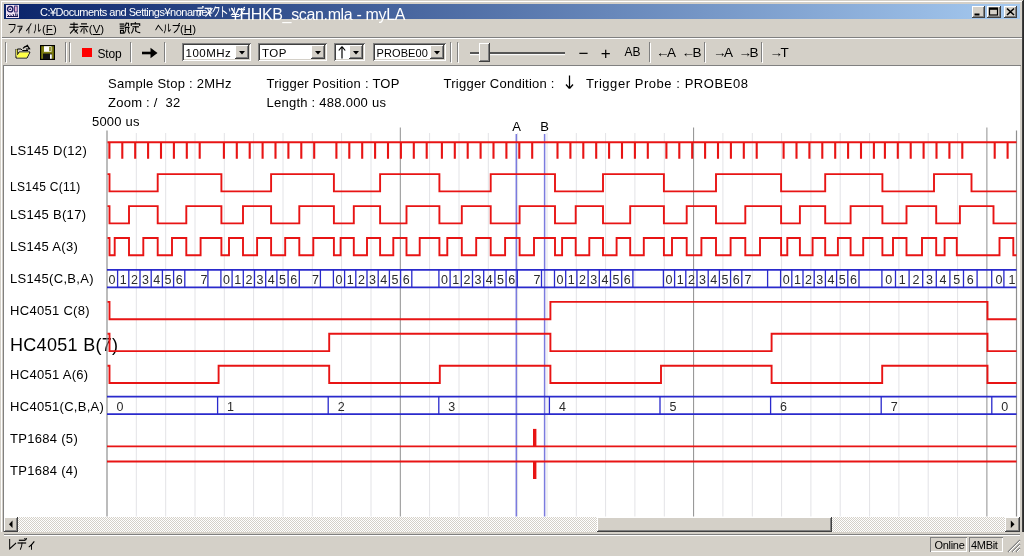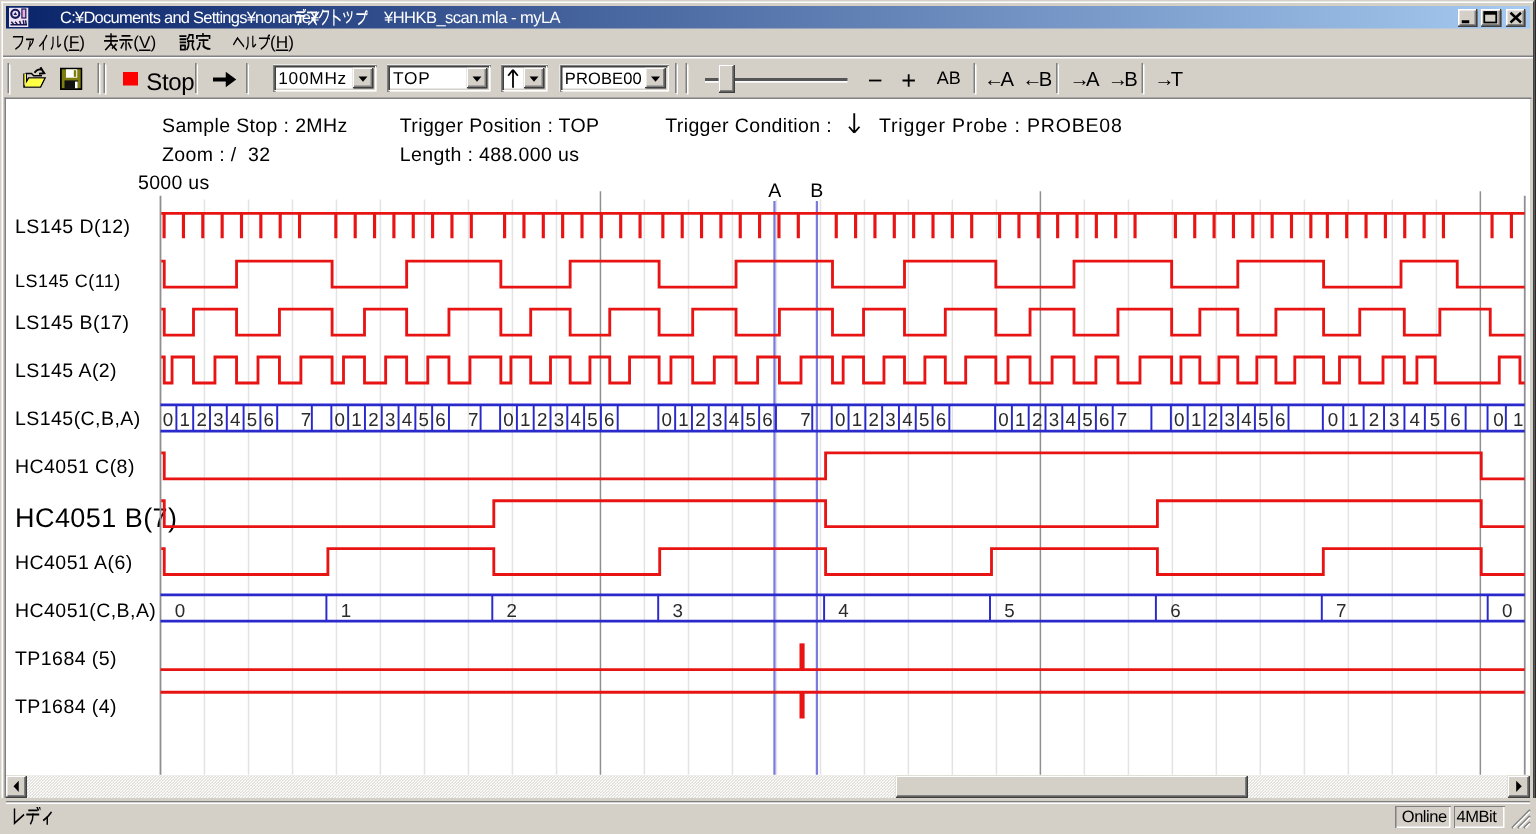--- a/index.html
+++ b/index.html
@@ -49,21 +49,21 @@
   </svg>
 <svg class="a" style="left:228.3px;top:6.0px" width="8.2" height="11.5" viewBox="0 0 12 12" preserveAspectRatio="none" fill="none" stroke="#fff" stroke-width="1.25" stroke-linecap="square">
     <path d="M1.8,3.2 L2.8,5.2"></path>
     <path d="M5.2,2.4 L6.2,4.4"></path>
     <path d="M9.6,2.2 Q10,6.8 4.6,9.4"></path>
   </svg>
 <svg class="a" style="left:236.5px;top:6.0px" width="8.2" height="11.5" viewBox="0 0 12 12" preserveAspectRatio="none" fill="none" stroke="#fff" stroke-width="1.25" stroke-linecap="square">
     <path d="M1.5,3.5 H9.3 Q9.3,7.8 3.2,10.5"></path>
     <path d="M10.9,1.5 a1.15,1.15 0 1,0 0.01,0"></path>
   </svg>
-<div class="txt" style="left:256px;top:6.2px;font-size:11px;color:#fff;letter-spacing:-0.35px">¥HHKB_scan.mla - myLA</div>
+<div class="txt" style="left:231px;top:6.2px;font-size:16px;color:#fff;letter-spacing:-0.35px">¥HHKB_scan.mla - myLA</div>
 <div class="a raised" style="left:971.5px;top:6px;width:13.5px;height:11.5px"></div>
 <svg class="a" style="left:971.5px;top:6px" width="13.5" height="11.5" viewBox="0 0 13.5 11.5">
     <rect x="2.5" y="7.5" width="5" height="2" fill="#000"></rect>
   </svg>
 <div class="a raised" style="left:987px;top:6px;width:13.5px;height:11.5px"></div>
 <svg class="a" style="left:987px;top:6px" width="13.5" height="11.5" viewBox="0 0 13.5 11.5">
     <rect x="2.5" y="2" width="8" height="7" fill="none" stroke="#000" stroke-width="1.2"></rect>
     <rect x="2.5" y="2" width="8" height="1.8" fill="#000"></rect>
   </svg>
 <div class="a raised" style="left:1003.5px;top:6px;width:13.5px;height:11.5px"></div>
@@ -145,21 +145,21 @@
 <svg class="a" style="left:40px;top:45px" width="15" height="15" viewBox="0 0 15 15">
 <rect x="0.6" y="0.6" width="13.8" height="13.8" fill="#7e7e10" stroke="#000" stroke-width="1.2"></rect>
 <rect x="4" y="1.2" width="7.5" height="5.6" fill="#fff"></rect>
 <rect x="9.2" y="1.8" width="1.6" height="4.4" fill="#7e7e10"></rect>
 <rect x="3" y="8.6" width="9" height="5.4" fill="#111"></rect>
 <rect x="10" y="9.4" width="1.8" height="4.4" fill="#fff"></rect>
 </svg>
 <div class="a groove" style="left:64.8px;top:42px;width:1px;height:20px"></div>
 <div class="a groove" style="left:69.3px;top:42px;width:1px;height:20px"></div>
 <div class="a" style="left:82px;top:47.5px;width:9.5px;height:9.5px;background:#f00"></div>
-<div class="txt" style="left:97.5px;top:46.5px;font-size:16px;letter-spacing:-0.2px">Stop</div>
+<div class="txt" style="left:97.5px;top:46.5px;font-size:12px;letter-spacing:-0.2px">Stop</div>
 <div class="a groove" style="left:130px;top:42px;width:1px;height:20px"></div>
 <svg class="a" style="left:141px;top:47px" width="18" height="12" viewBox="0 0 18 12">
     <path d="M1,6 H11" stroke="#000" stroke-width="2.6"></path>
     <path d="M9.5,0.8 L16.5,6 L9.5,11.2 Z" fill="#000"></path>
   </svg>
 <div class="a groove" style="left:164px;top:42px;width:1px;height:20px"></div>
 <div class="a sunk2" style="left:181.5px;top:43px;width:69px;height:18px;background:#fff"></div>
 <div class="txt" style="left:185.5px;top:46.5px;font-size:11.5px;letter-spacing:0.5px">100MHz</div>
 <div class="a raised" style="left:234.5px;top:45px;width:14px;height:14px"></div>
 <svg class="a" style="left:234.5px;top:45px" width="14" height="14" viewBox="0 0 14 14">
@@ -211,21 +211,21 @@
 <svg class="a" style="left:564px;top:74.5px" width="11" height="15" viewBox="0 0 11 15">
     <path d="M5.5,0.5 V13 M5.5,13.5 L2,9.5 M5.5,13.5 L9,9.5" stroke="#000" stroke-width="1.25" fill="none"></path>
   </svg>
 <div class="txt" style="left:586px;top:76px;font-size:13px;letter-spacing:0.55px">Trigger Probe : PROBE08</div>
 <div class="txt" style="left:92px;top:113.5px;font-size:13px;letter-spacing:0.2px">5000 us</div>
 <div class="txt" style="left:510px;top:118.5px;width:13px;text-align:center;font-size:13px;color:#000">A</div>
 <div class="txt" style="left:538px;top:118.5px;width:13px;text-align:center;font-size:13px;color:#000">B</div>
 <div class="txt" style="left:10px;top:143.3px;font-size:13px;letter-spacing:0.3px">LS145 D(12)</div>
 <div class="txt" style="left:10px;top:180px;font-size:12px;letter-spacing:0.3px">LS145 C(11)</div>
 <div class="txt" style="left:10px;top:207.2px;font-size:13px;letter-spacing:0.3px">LS145 B(17)</div>
-<div class="txt" style="left:10px;top:239.1px;font-size:13px;letter-spacing:0.3px">LS145 A(2)</div>
+<div class="txt" style="left:10px;top:239.1px;font-size:13px;letter-spacing:0.3px">LS145 A(3)</div>
 <div class="txt" style="left:10px;top:271.1px;font-size:13px;letter-spacing:0.3px">LS145(C,B,A)</div>
 <div class="txt" style="left:10px;top:303.0px;font-size:13px;letter-spacing:0.3px">HC4051 C(8)</div>
 <div class="txt" style="left:10px;top:334.9px;font-size:18px;letter-spacing:0.3px">HC4051 B(7)</div>
 <div class="txt" style="left:10px;top:366.9px;font-size:13px;letter-spacing:0.3px">HC4051 A(6)</div>
 <div class="txt" style="left:10px;top:398.8px;font-size:13px;letter-spacing:0.3px">HC4051(C,B,A)</div>
 <div class="txt" style="left:10px;top:430.7px;font-size:13px;letter-spacing:0.3px">TP1684 (5)</div>
 <div class="txt" style="left:10px;top:462.6px;font-size:13px;letter-spacing:0.3px">TP1684 (4)</div>
 <svg class="a" style="left:0;top:0" width="1024" height="556" viewBox="0 0 1024 556">
     <line x1="136.3" y1="133" x2="136.3" y2="516.5" stroke="#e3e3e6" stroke-width="1"></line>
 <line x1="165.7" y1="133" x2="165.7" y2="516.5" stroke="#e3e3e6" stroke-width="1"></line>

